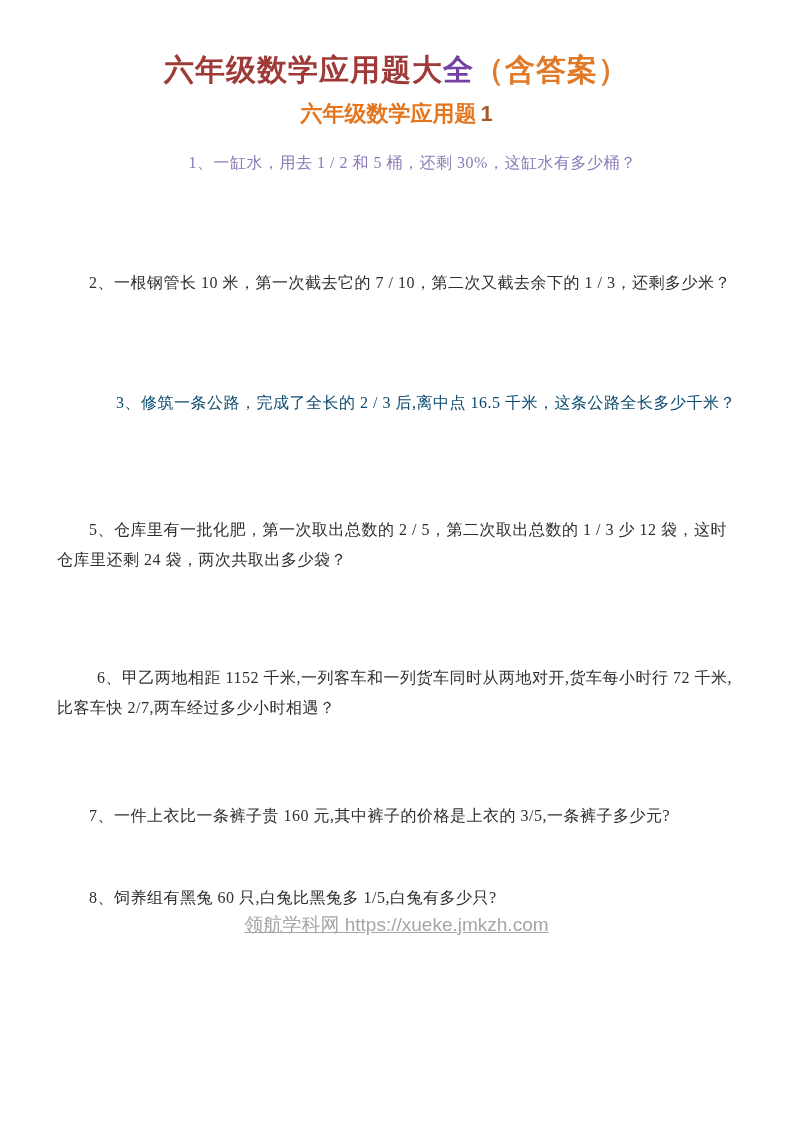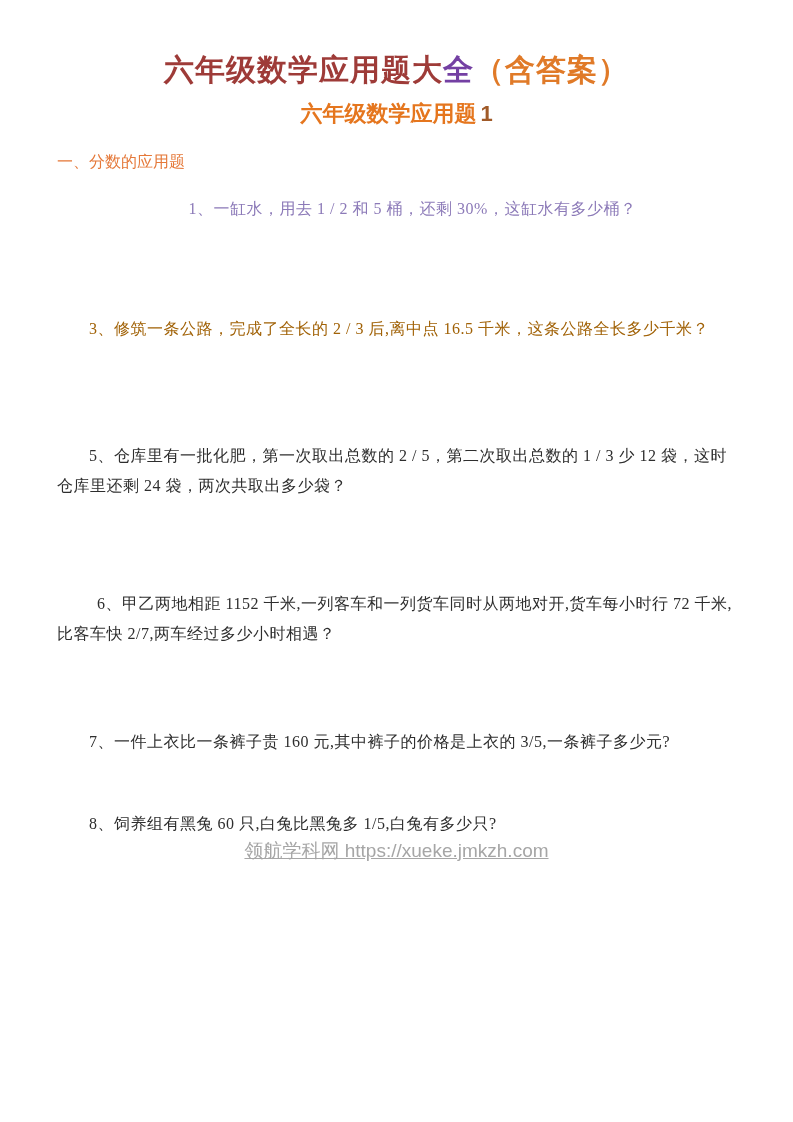--- a/index.html
+++ b/index.html
@@ -74,26 +74,26 @@
 <div class="page">
 
   <h1 class="doc-title">
     <span class="t-main">六年级数学应用题大</span><span class="t-quan">全</span><span class="t-paren">（含答案）</span>
   </h1>
 
   <h2 class="doc-subtitle">
     <span>六年级数学应用题</span><span class="sub-num">1</span>
   </h2>
 
-  <div class="section-heading">一、分数的应用题</div>
 
   <p class="question q1" style="color: rgb(140, 122, 184); text-align: center;">1、一缸水，用去 1 / 2 和 5 桶，还剩 30%，这缸水有多少桶？</p>
 
+  <p class="question q2" style="color: rgb(46, 46, 46);">2、一根钢管长 10 米，第一次截去它的 7 / 10，第二次又截去余下的 1 / 3，还剩多少米？</p>
 
-  <p class="question q3" style="color: #a16207;">3、修筑一条公路，完成了全长的 2 / 3 后,离中点 16.5 千米，这条公路全长多少千米？</p>
+  <p class="question q3" style="color: #0c4a6e; text-align: right;">3、修筑一条公路，完成了全长的 2 / 3 后,离中点 16.5 千米，这条公路全长多少千米？</p>
 
 
   <p class="question q5" style="color: rgb(46, 46, 46);">5、仓库里有一批化肥，第一次取出总数的 2 / 5，第二次取出总数的 1 / 3 少 12 袋，这时仓库里还剩 24 袋，两次共取出多少袋？</p>
 
   <p class="question q6" style="color: rgb(46, 46, 46);">6、甲乙两地相距 1152 千米,一列客车和一列货车同时从两地对开,货车每小时行 72 千米,比客车快 2/7,两车经过多少小时相遇？</p>
 
   <p class="question q7" style="color: rgb(46, 46, 46);">7、一件上衣比一条裤子贵 160 元,其中裤子的价格是上衣的 3/5,一条裤子多少元?</p>
 
   <p class="question q8" style="color: rgb(46, 46, 46);">8、饲养组有黑兔 60 只,白兔比黑兔多 1/5,白兔有多少只?</p>
 

